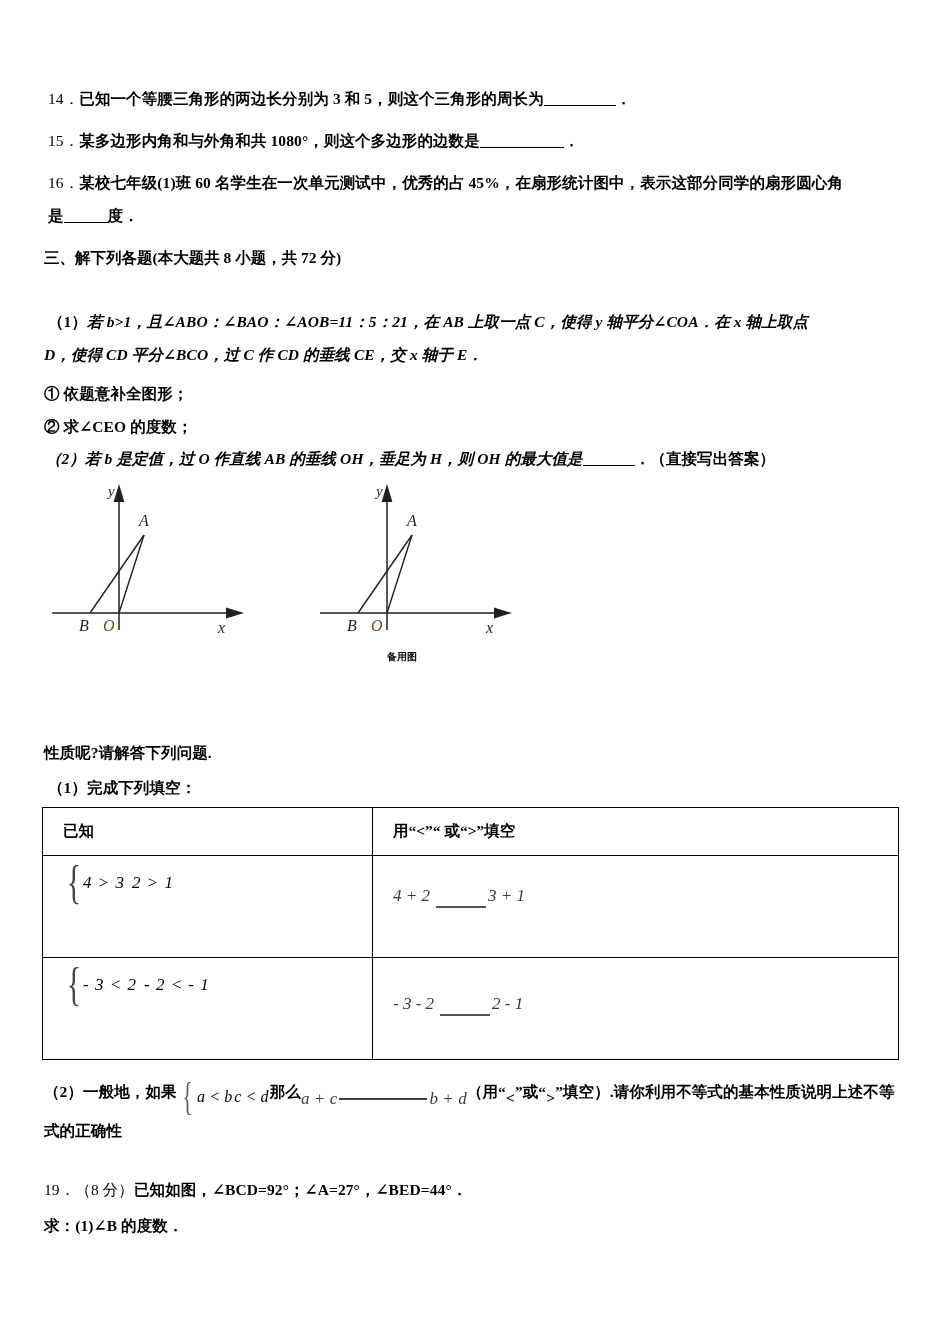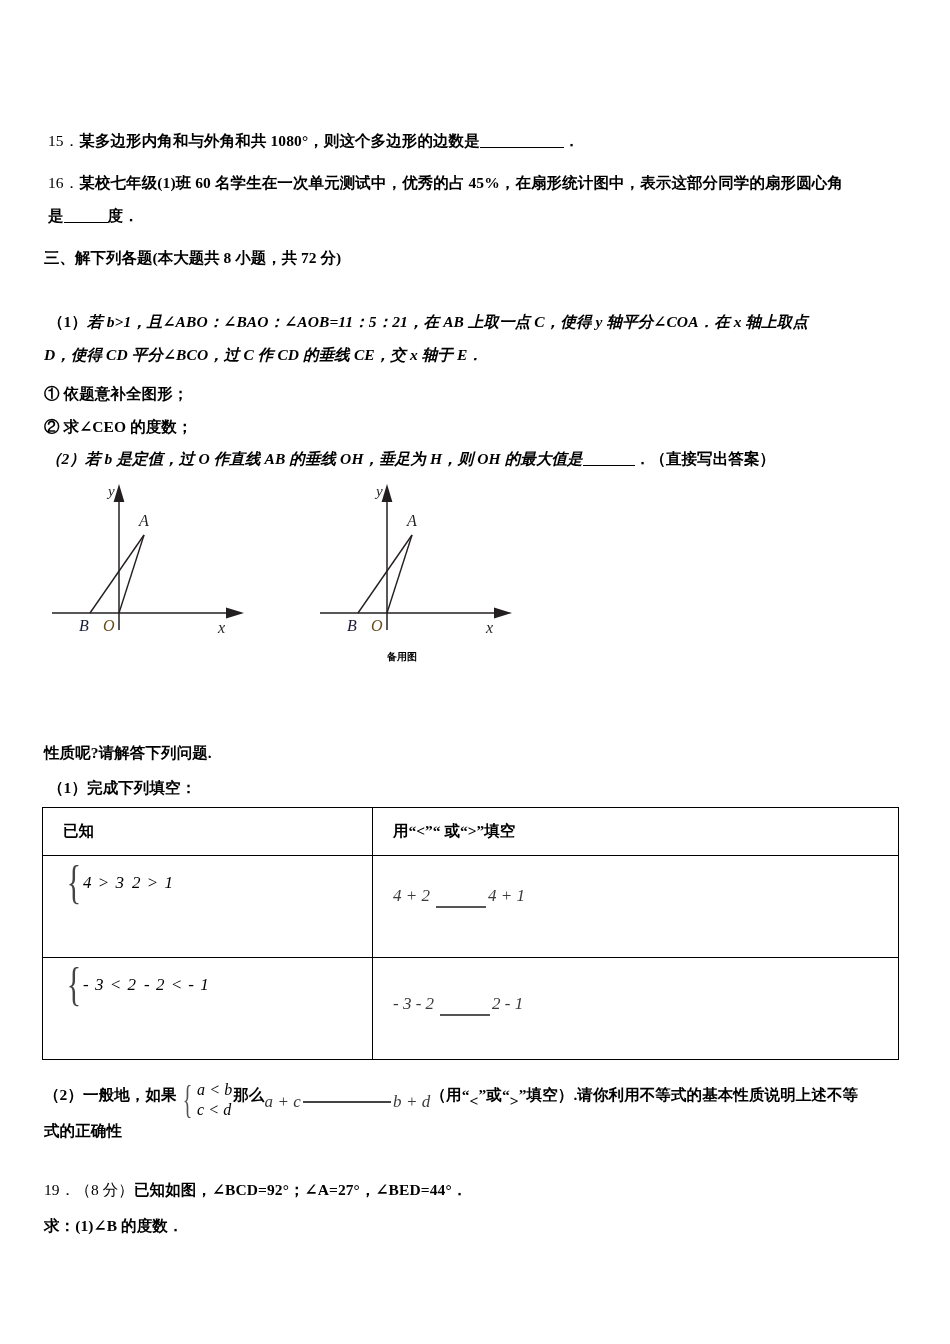--- a/index.html
+++ b/index.html
@@ -125,36 +125,39 @@
     margin: 0 1px;
   }
   .inline-sys .brace {
     font-size: 40px;
     line-height: 0.8;
     font-style: normal;
     font-weight: 300;
     color: #555;
     transform: scaleX(0.5);
   }
-  .inline-sys .rows { display: flex; flex-direction: column; gap: 2px; }
+  .inline-sys .rows { display: flex; flex-direction: row; gap: 2px; }
   .low { display: inline-block; vertical-align: -7px; }
   .lowsym { display: inline-block; vertical-align: -6px; font-weight: bold; }
   .rule-inline {
     display: inline-block;
     width: 88px;
     border-bottom: 2px solid #444;
     vertical-align: 4px;
     margin: 0 2px;
   }
 </style>
 </head>
 <body>
 
 <div class="page">
 
+  <div class="q-line" style="left:48px; top:89px;">
+    <span class="num">14．</span><span>已知一个等腰三角形的两边长分别为 3 和 5，则这个三角形的周长为</span><span class="fillblank" style="width:72px;"></span><span>．</span>
+  </div>
 
   <div class="q-line" style="left:48px; top:131px;text-align:right;">
     <span class="num">15．</span><span>某多边形内角和与外角和共 1080°，则这个多边形的边数是</span><span class="fillblank" style="width:84px;"></span><span>．</span>
   </div>
 
   <div class="q-line" style="left:48px; top:173px;">
     <span class="num">16．</span><span>某校七年级(1)班 60 名学生在一次单元测试中，优秀的占 45%，在扇形统计图中，表示这部分同学的扇形圆心角</span>
   </div>
   <div class="q-line" style="left:48px; top:206px;">
     <span>是</span><span class="fillblank" style="width:44px;"></span><span>度．</span>
@@ -231,21 +234,21 @@
           <span class="sys">
             <span class="brace">{</span>
             <span class="rows">
               <span>4 &gt; 3</span>
               <span>2 &gt; 1</span>
             </span>
           </span>
         </td>
         <td class="body">
           <div style="margin-top:22px;">
-            <span class="expr"><span>4 + 2</span><span class="gap"></span><span>4 + 1</span></span>
+            <span class="expr"><span>4 + 2</span><span class="gap"></span><span>3 + 1</span></span>
           </div>
         </td>
       </tr>
       <tr>
         <td class="body">
           <span class="sys">
             <span class="brace">{</span>
             <span class="rows">
               <span>- 3 &lt; 2</span>
               <span>- 2 &lt; - 1</span>

